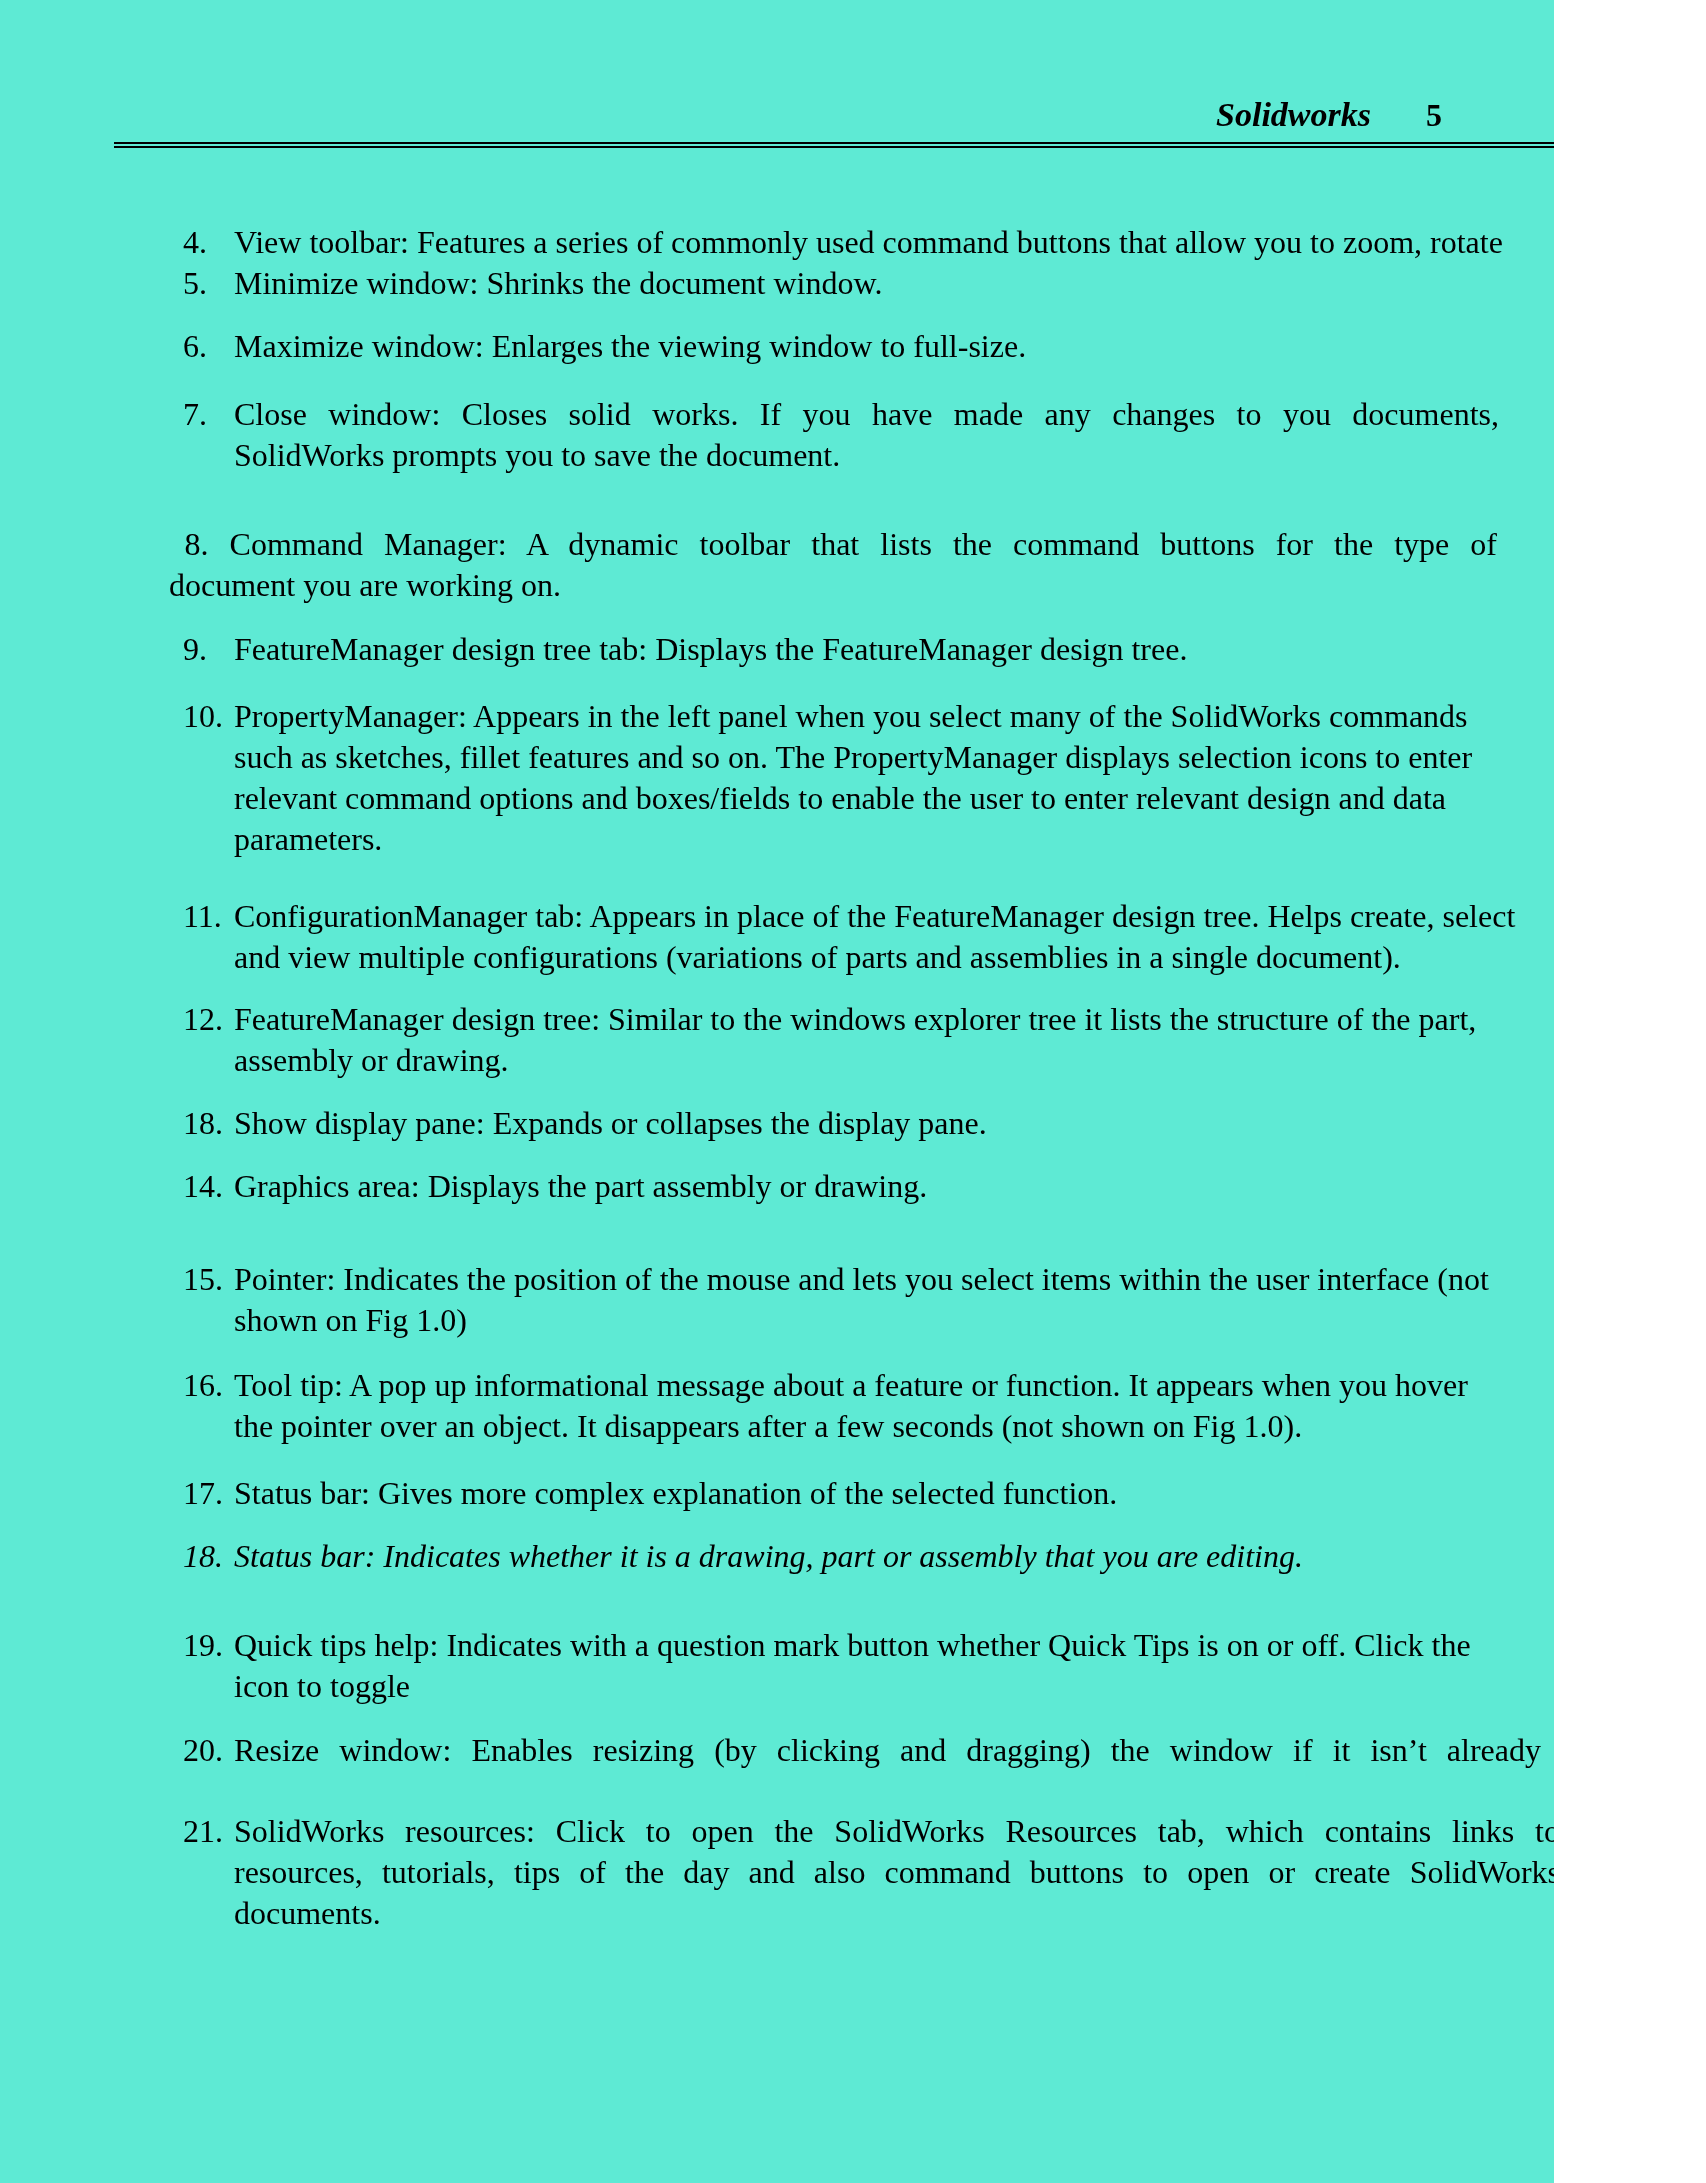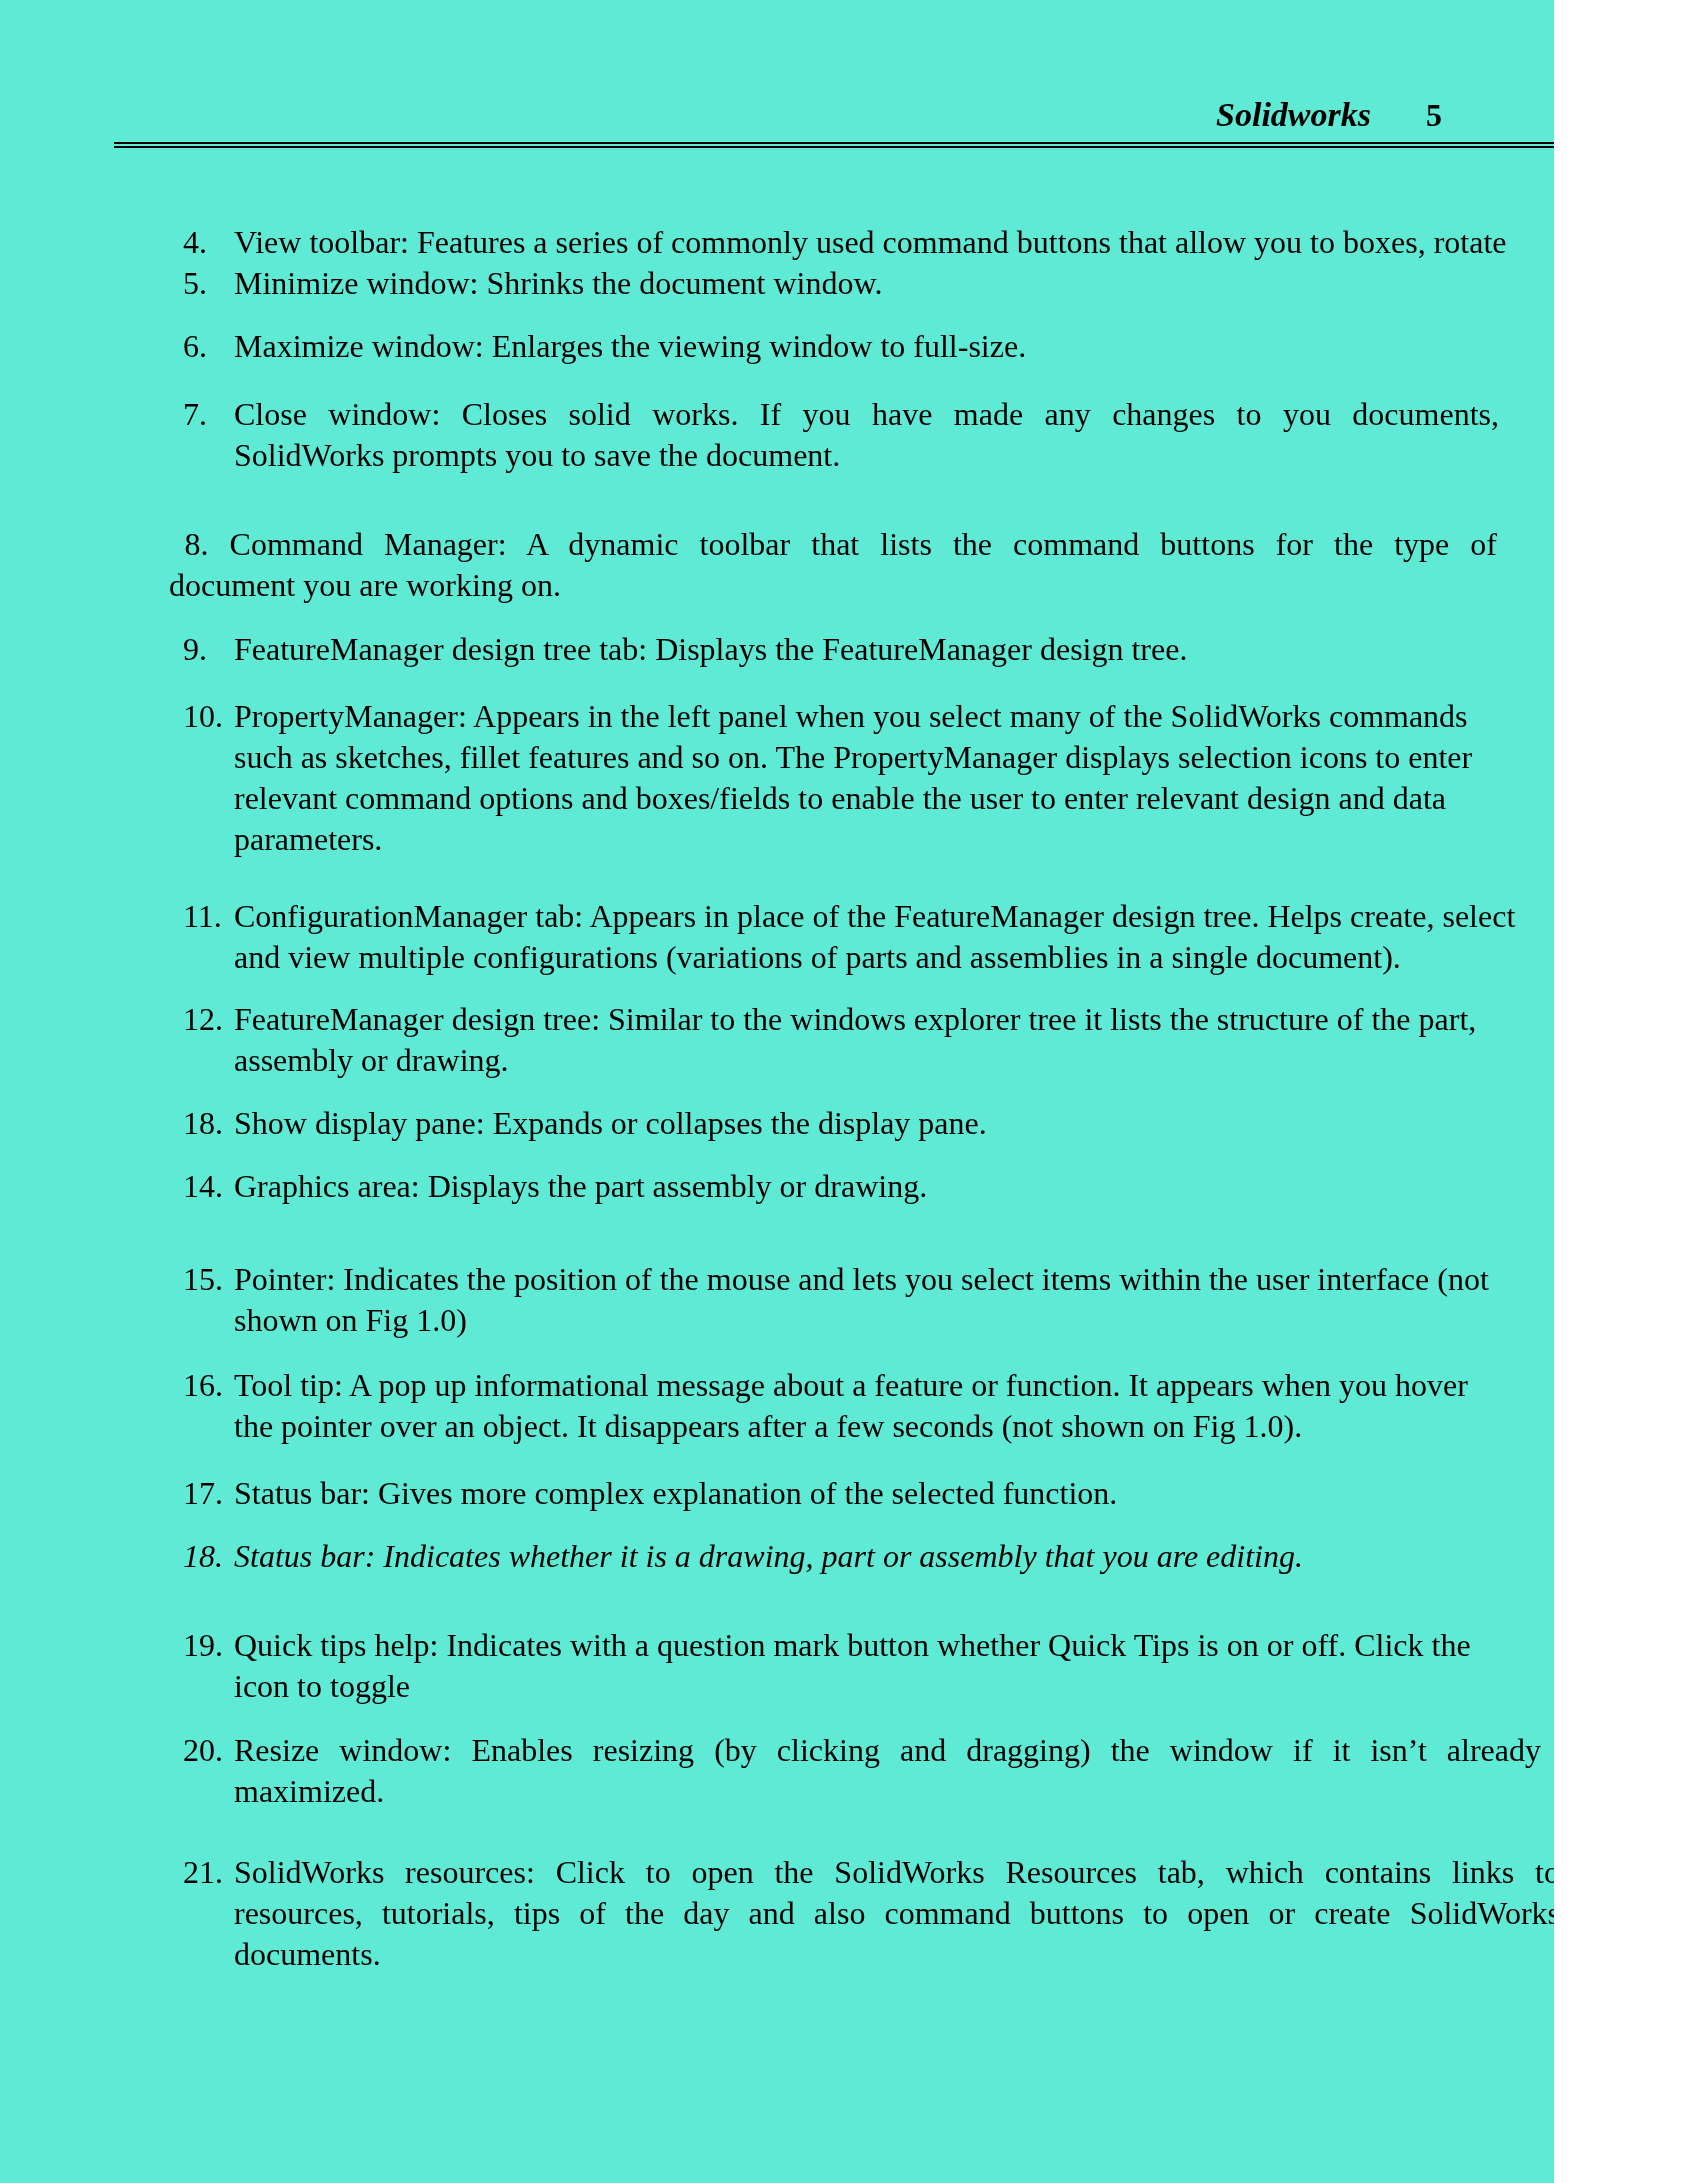--- a/index.html
+++ b/index.html
@@ -71,21 +71,21 @@
 </head>
 <body>
 
 <div class="page">
   <div class="hdr">
     <span class="hdr-title">Solidworks</span><span class="hdr-num">5</span>
   </div>
   <div class="rule"></div>
   <div class="list" id="list">
       <div class="item" style="margin-top: 0px;">
-        <div class="line"><span class="num">4.</span><span>View toolbar: Features a series of commonly used command buttons that allow you to boxes, rotate</span></div>
+        <div class="line"><span class="num">4.</span><span>View toolbar: Features a series of commonly used command buttons that allow you to zoom, rotate</span></div>
       </div>
       <div class="item" style="margin-top: 0px;">
         <div class="line"><span class="num">5.</span><span>Minimize window: Shrinks the document window.</span></div>
       </div>
       <div class="item" style="margin-top: 22px;">
         <div class="line"><span class="num">6.</span><span>Maximize window: Enlarges the viewing window to full-size.</span></div>
       </div>
       <div class="item" style="margin-top: 27px; width: 1265px;">
         <div class="line jline"><span class="num">7.</span><span>Close window: Closes solid works. If you have made any changes to you documents,</span></div>
         <div class="line">SolidWorks prompts you to save the document.</div>
@@ -130,21 +130,20 @@
       </div>
       <div class="item" style="margin-top: 22px; font-style: italic;">
         <div class="line"><span class="num">18.</span><span>Status bar: Indicates whether it is a drawing, part or assembly that you are editing.</span></div>
       </div>
       <div class="item" style="margin-top: 48px;">
         <div class="line"><span class="num">19.</span><span>Quick tips help: Indicates with a question mark button whether Quick Tips is on or off. Click the</span></div>
         <div class="line">icon to toggle</div>
       </div>
       <div class="item" style="margin-top: 23.5px; width: 1307px;">
         <div class="line jline"><span class="num">20.</span><span>Resize window: Enables resizing (by clicking and dragging) the window if it isn’t already</span></div>
-        <div class="line">maximized.</div>
       </div>
       <div class="item" style="margin-top: 40px; width: 1326px;">
         <div class="line jline"><span class="num">21.</span><span>SolidWorks resources: Click to open the SolidWorks Resources tab, which contains links to</span></div>
         <div class="line jline">resources, tutorials, tips of the day and also command buttons to open or create SolidWorks</div>
         <div class="line">documents.</div>
       </div>
     </div>
 </div>
 
 

